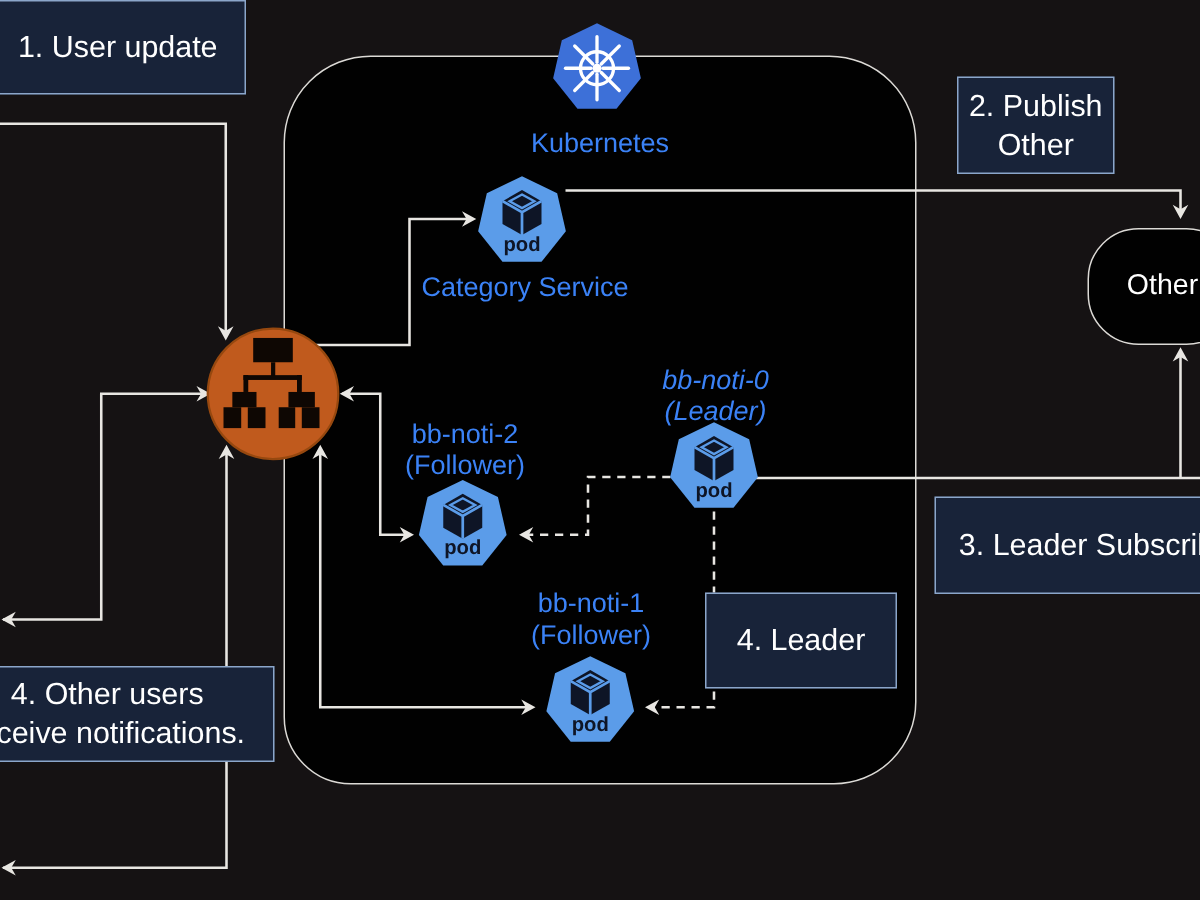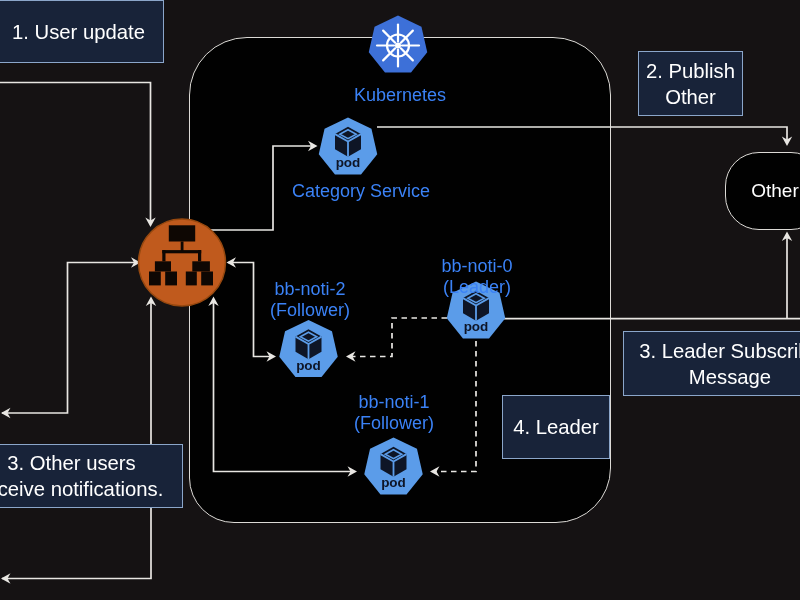--- a/index.html
+++ b/index.html
@@ -126,31 +126,30 @@
 
   <div class="lbox" style="left:-7px;top:0px;width:171px;height:63px;">
     <div>1. User update</div>
   </div>
   <div class="lbox" style="left:622px;top:51px;width:105px;height:65px;margin-left:16px;">
     <div>2. Publish</div>
       <div>Other</div>
   </div>
   <div class="lbox" style="left:623px;top:331px;width:214px;height:65px;">
     <div>3. Leader Subscribe</div>
-      <div>Message</div>
   </div>
-  <div class="lbox" style="left:470px;top:395px;width:108px;height:64px;margin-left:32px;">
+  <div class="lbox" style="left:470px;top:395px;width:128px;height:64px;">
     <div>4. Leader</div>
   </div>
   <div class="lbox" style="left:-40px;top:444px;width:223px;height:64px;">
-    <div>3. Other users</div>
+    <div>4. Other users</div>
       <div>receive notifications.</div>
   </div>
   <div id="nats">
       <span>Other</span>
     </div>
 
   <div class="tlabel" style="left:320px;top:85px;width:160px;">Kubernetes</div>
-  <div class="tlabel" style="left:270px;top:181px;width:160px;text-align:right;">Category Service</div>
-  <div class="tlabel" style="left:397px;top:256px;width:160px;">bb-noti-0<br>(Leader)</div>
+  <div class="tlabel" style="left:270px;top:181px;width:160px;">Category Service</div>
+  <div class="tlabel" style="left:397px;top:243px;width:160px;font-style:italic;">bb-noti-0<br>(Leader)</div>
   <div class="tlabel" style="left:230px;top:279px;width:160px;">bb-noti-2<br>(Follower)</div>
   <div class="tlabel" style="left:314px;top:392px;width:160px;">bb-noti-1<br>(Follower)</div>
 </div>
 
 </body></html>

